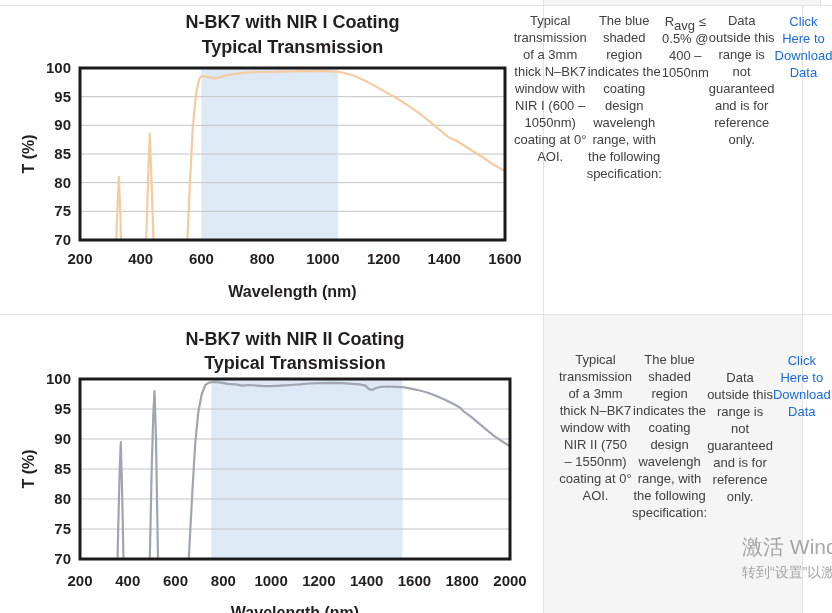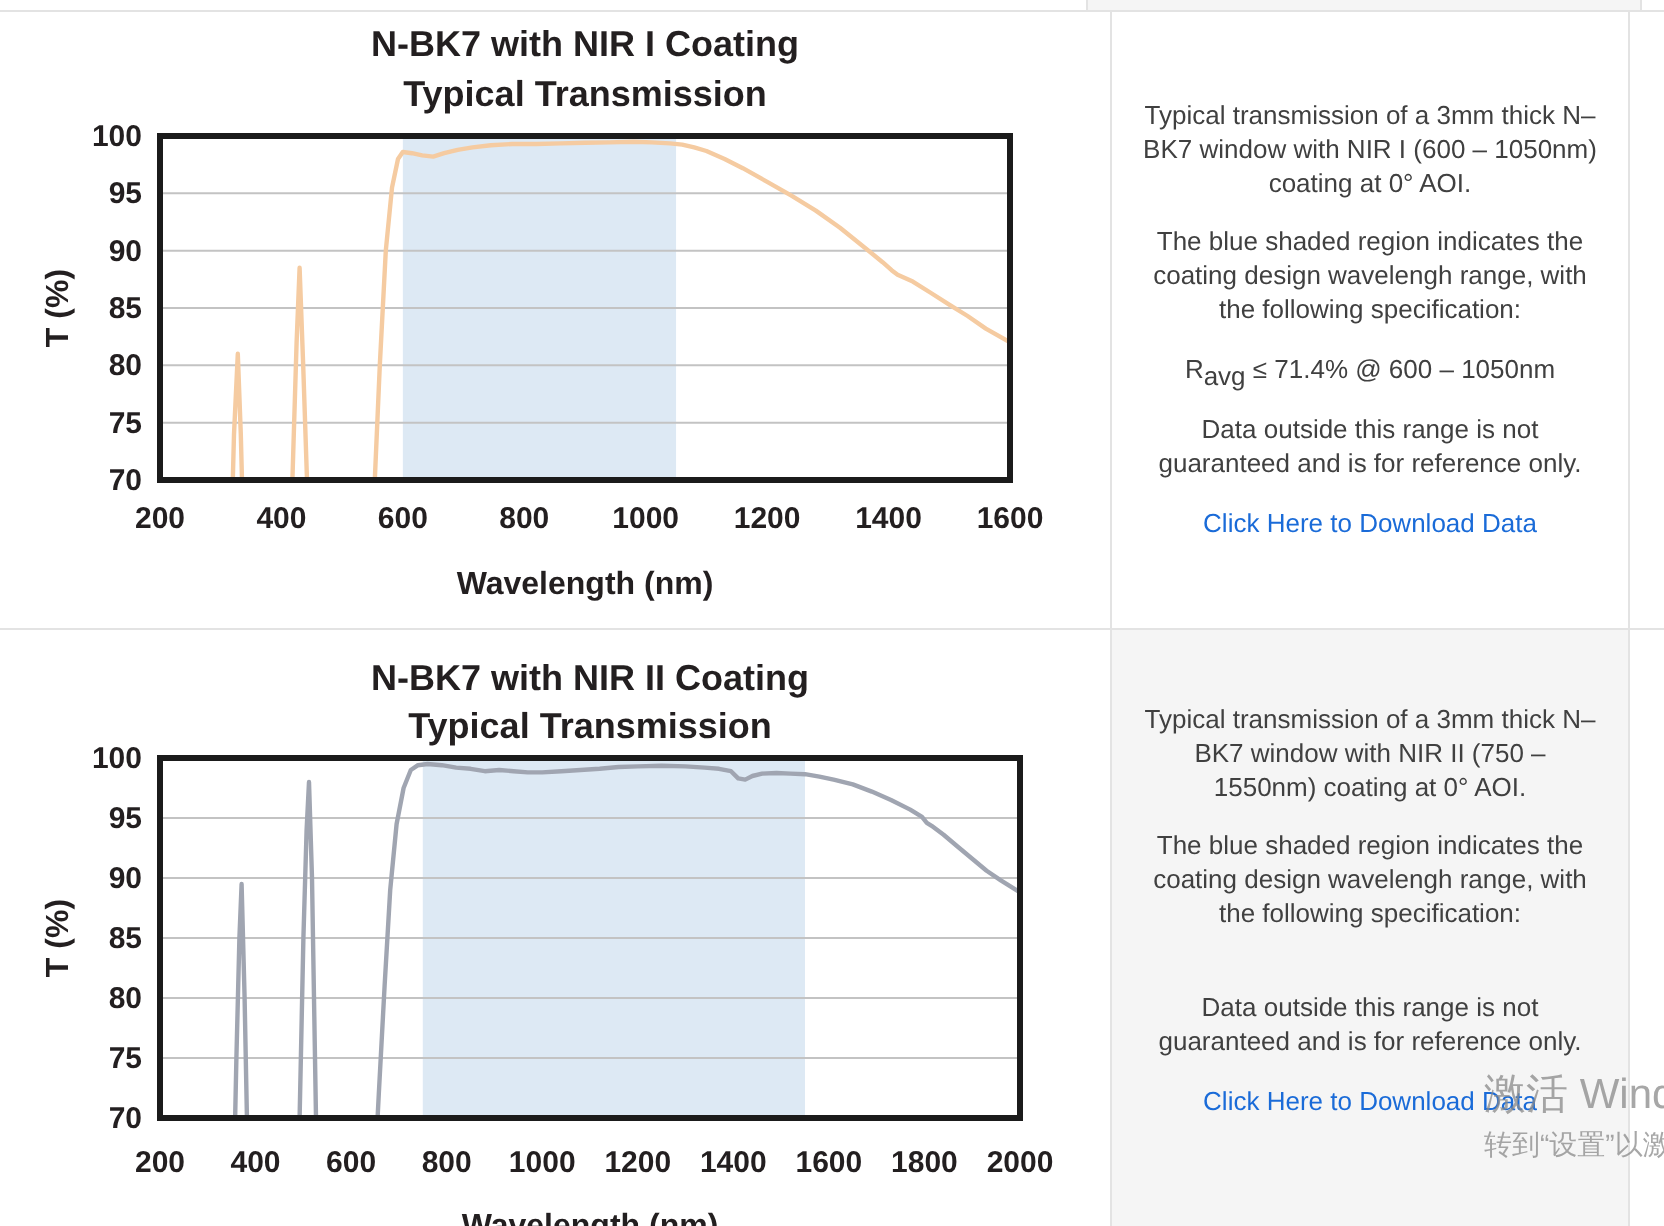--- a/index.html
+++ b/index.html
@@ -5,22 +5,22 @@
   html,body{margin:0;padding:0;background:#fff;font-family:"Liberation Sans",sans-serif;}
   .screen{position:relative;width:832px;height:613px;background:#ffffff;overflow:hidden;}
   .topstrip{display:flex;height:5px;border-bottom:1px solid #e3e3e3;}
   .topstrip .lft{width:543px;background:#fff;}
   .topstrip .rgt{width:276px;background:#f5f5f5;border-left:1px solid #e3e3e3;border-right:1px solid #e3e3e3;}
   .row{display:flex;}
   .row-1{height:308px;}
   .row-2{height:340px;border-top:1px solid #e3e3e3;}
   .chartcell{width:543px;background:#fff;flex:none;}
   .textcell{width:260px;flex:none;box-sizing:border-box;border-left:1px solid #e3e3e3;border-right:1px solid #e3e3e3;
-    display:flex;flex-direction:column;justify-content:center;text-align:center;
-    padding:0 15px;font-size:13px;line-height:17px;color:#404040;margin-left:12px;}
+    display:flex;justify-content:center;text-align:center;
+    padding:0 15px;font-size:13px;line-height:17px;color:#404040;}
   .row-2 .textcell{background:#f5f5f5;justify-content:flex-start;padding-top:30px;}
   .textcell p{margin:6px 0;}
   .spec{margin:1px 0;}
   .spec-wrap{margin:6px 0;}
   .gap-top{margin-top:24px !important;}
   sub{font-size:13px;line-height:0;}
   .dl-link{display:block;color:#1a6bd8;text-decoration:none;margin:7px 0;cursor:pointer;text-align:center;}
   svg.chart{display:block;}
   svg.chart text{font-family:"Liberation Sans","DejaVu Sans",sans-serif;font-weight:bold;fill:#231f20;}
   svg.chart .tick{font-size:15px;}
@@ -74,21 +74,21 @@
           <text x="292.5" y="22" text-anchor="middle" class="ctitle">N-BK7 with NIR I Coating</text>
           <text x="292.5" y="47" text-anchor="middle" class="ctitle">Typical Transmission</text>
           <text x="292.5" y="291" text-anchor="middle" class="clabel">Wavelength (nm)</text>
           <text x="34" y="148" text-anchor="middle" class="clabel" transform="rotate(-90 34 148)">T (%)</text>
         </svg>
     </div>
     <div class="textcell">
       <p>Typical transmission of a 3mm thick N–BK7 window with NIR I (600 – 1050nm) coating at 0° AOI.</p>
       <p>The blue shaded region indicates the coating design wavelengh range, with the following specification:</p>
       <div class="spec-wrap">
-        <div class="spec"><span>R</span><sub>avg</sub><span> ≤ 71.4% @ 600 – 1050nm</span></div>
+        <div class="spec"><span>R</span><sub>avg</sub><span> ≤ 0.5% @ 400 – 1050nm</span></div>
       </div>
       <p>Data outside this range is not guaranteed and is for reference only.</p>
       <a class="dl-link">Click Here to Download Data</a>
     </div>
   </div>
 
   <div class="row row-2">
     <div class="chartcell">
       <svg class="chart" id="chart1" width="543" height="340" viewBox="0 0 543 340">
           <rect x="211.38888888888889" y="64" width="191.11111111111111" height="180" fill="#dde9f4"></rect>

